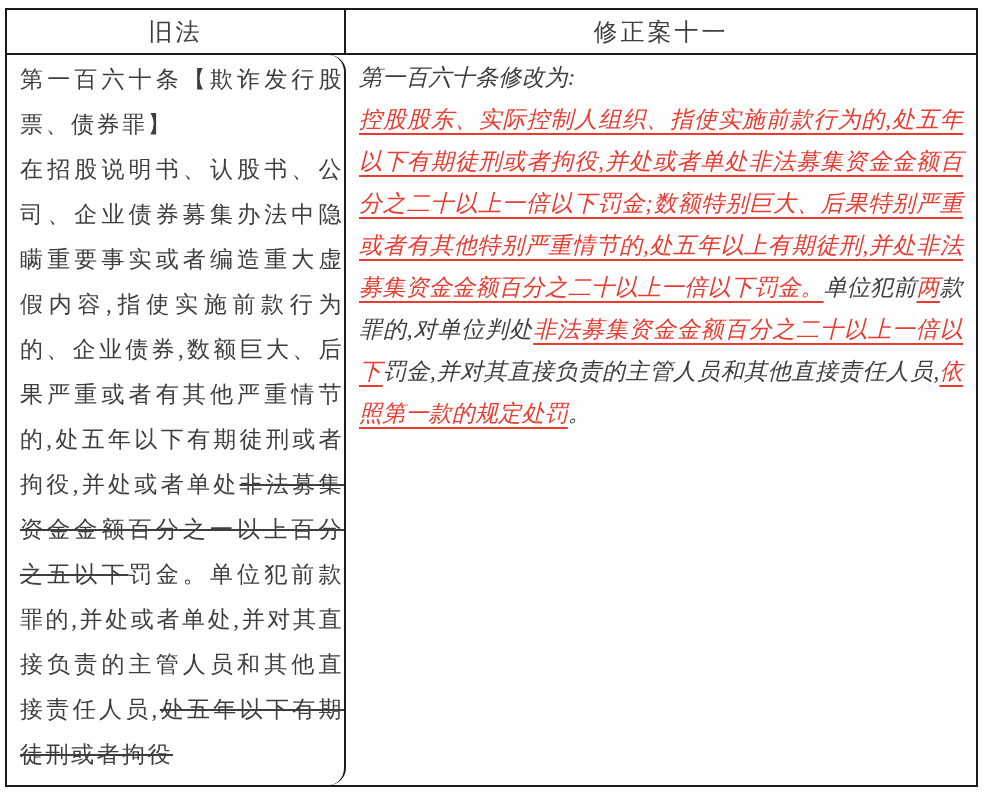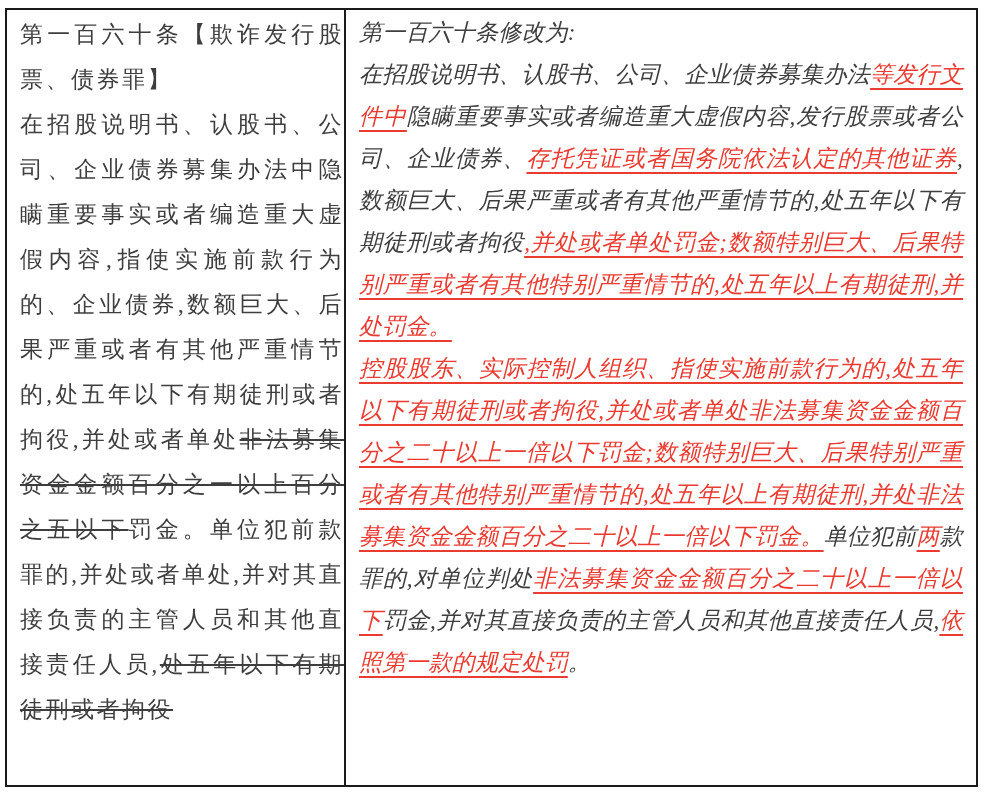--- a/index.html
+++ b/index.html
@@ -63,20 +63,21 @@
     text-justify: inter-character;
     word-break: break-all;
     line-break: loose;
     overflow: hidden;
   }
   .cell-old {
     padding: 2px 0 0 13px;
     font-size: 23px;
     line-height: 45px;
     letter-spacing: 2.5px;
+    border-radius: 17px;
   }
   .cell-new {
     padding: 2px 13px 0 13px;
     font-size: 23px;
     line-height: 42px;
     letter-spacing: 0.2px;
     font-style: italic;
   }
   p.para { margin: 0; padding: 0; }
   .seg-normal { color: var(--ink); }
@@ -92,25 +93,28 @@
     text-decoration-color: var(--added);
     text-decoration-thickness: 1.5px;
     text-underline-offset: 6px;
   }
 </style>
 </head>
 <body>
 
 <div class="page">
   <div class="law-table">
+    <div class="header-row">
+      <div class="header-cell col-old">旧法</div>
+      <div class="header-cell col-new">修正案十一</div>
+    </div>
     <div class="body-row">
       <div class="cell cell-old col-old">
           <p class="para"><span class="seg-normal">第一百六十条【欺诈发行股票、债券罪】</span></p>
           <p class="para"><span class="seg-normal">在招股说明书、认股书、公司、企业债券募集办法中隐瞒重要事实或者编造重大虚假内容,指使实施前款行为的、企业债券,数额巨大、后果严重或者有其他严重情节的,处五年以下有期徒刑或者拘役,并处或者单处</span><span class="seg-deleted">非法募集资金金额百分之一以上百分之五以下</span><span class="seg-normal">罚金。单位犯前款罪的,并处或者单处,并对其直接负责的主管人员和其他直接责任人员,</span><span class="seg-deleted">处五年以下有期徒刑或者拘役</span></p>
         </div>
       <div class="cell cell-new col-new">
           <p class="para"><span class="seg-normal">第一百六十条修改为:</span></p>
-          <p class="para"><span class="seg-normal">在招股说明书、认股书、公司、企业债券募集办法</span><span class="seg-added">等发行文件中</span><span class="seg-normal">隐瞒重要事实或者编造重大虚假内容,发行股票或者公司、企业债券、</span><span class="seg-added">存托凭证或者国务院依法认定的其他证券</span><span class="seg-normal">,数额巨大、后果严重或者有其他严重情节的,处五年以下有期徒刑或者拘役</span><span class="seg-added">,并处或者单处罚金;数额特别巨大、后果特别严重或者有其他特别严重情节的,处五年以上有期徒刑,并处罚金。</span></p>
           <p class="para"><span class="seg-added">控股股东、实际控制人组织、指使实施前款行为的,处五年以下有期徒刑或者拘役,并处或者单处非法募集资金金额百分之二十以上一倍以下罚金;数额特别巨大、后果特别严重或者有其他特别严重情节的,处五年以上有期徒刑,并处非法募集资金金额百分之二十以上一倍以下罚金。</span><span class="seg-normal">单位犯前</span><span class="seg-added">两</span><span class="seg-normal">款罪的,对单位判处</span><span class="seg-added">非法募集资金金额百分之二十以上一倍以下</span><span class="seg-normal">罚金,并对其直接负责的主管人员和其他直接责任人员,</span><span class="seg-added">依照第一款的规定处罚</span><span class="seg-normal">。</span></p>
         </div>
     </div>
   </div>
 </div>
 
 </body></html>

